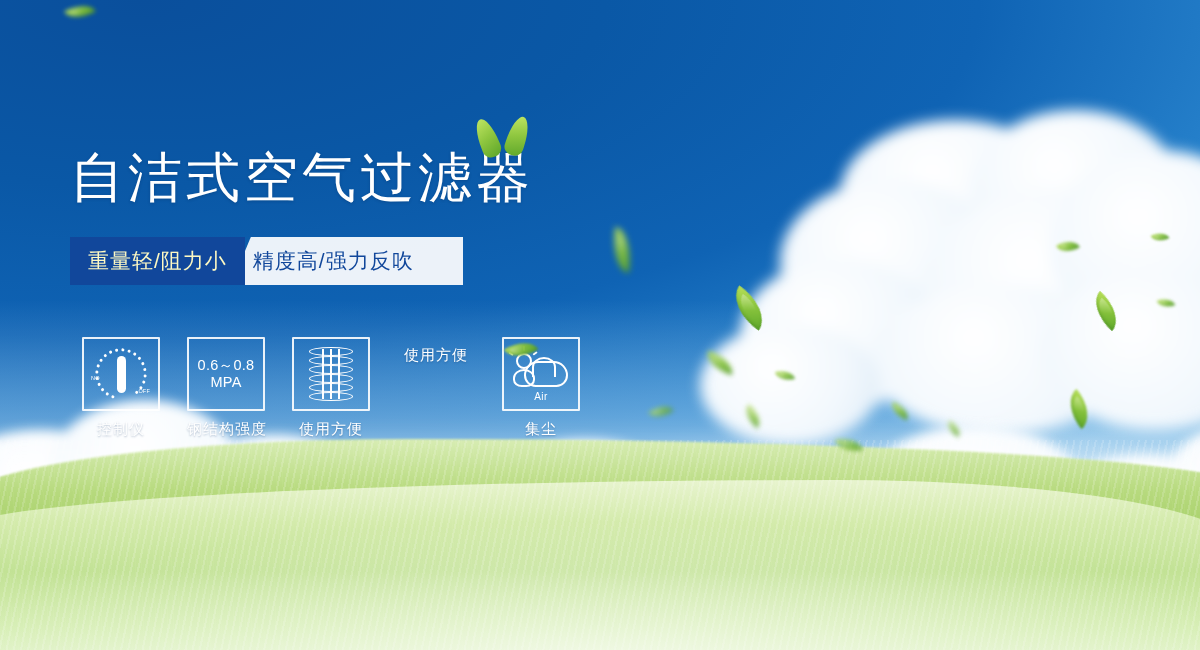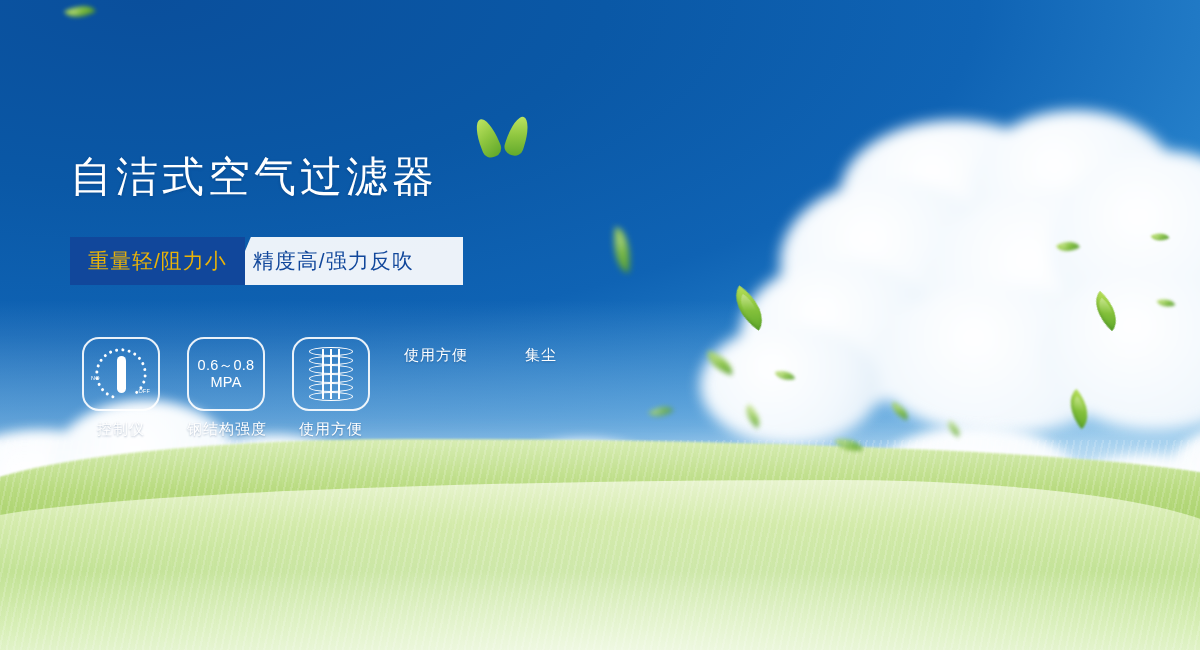--- a/index.html
+++ b/index.html
@@ -95,21 +95,21 @@
   }
   .leaf::after{
     content:""; position:absolute; left:18%; top:18%; width:64%; height:64%;
     background:linear-gradient(145deg, rgba(255,255,255,.35), rgba(255,255,255,0) 60%);
     border-radius:0 100% 0 100%;
   }
 
   
   .title {
     position:absolute; left:70px; top:146px;
-    font-size:42px; line-height:62px;
+    font-size:54px; line-height:62px;
     color:#ffffff;
     letter-spacing:4px;
     font-weight:300;
     white-space:nowrap;
     text-shadow:0 1px 3px rgba(0,30,70,.25);
   }
 
   .sprout { position:absolute; left:474px; top:112px; width:62px; height:48px; }
   .sprout .lf {
     position:absolute; width:19px; height:40px;
@@ -120,21 +120,21 @@
   .sprout .lf.r { left:34px; top:4px;  transform:rotate(18deg); }
 
   
   .subbar {
     position:absolute; left:70px; top:237px;
     height:48px; width:393px;
     display:flex; align-items:stretch;
   }
   .subbar .seg-a {
     background:#11479b;
-    color:#eab308;
+    color:#fef9c3;
     display:flex; align-items:center;
     padding:0 18px 0 18px;
     font-size:21px; letter-spacing:1px;
     position:relative;
     z-index:2;
   }
   .subbar .seg-b {
     background:rgba(255,255,255,0.92);
     color:#11479b;
     display:flex; align-items:center;
@@ -148,21 +148,21 @@
 
   
   .features {
     position:absolute; left:82px; top:337px;
     display:flex; gap:27px;
   }
   .feature { width:78px; text-align:center; }
   .fbox {
     width:78px; height:74px;
     border:2px solid rgba(255,255,255,.9);
-    border-radius:17px;
+    border-radius:1px;
     position:relative;
     display:flex; align-items:center; justify-content:center;
     flex-direction:column;
     color:#ffffff;
   }
   .fbox .ftext {
     font-size:14.5px; line-height:17px; letter-spacing:.3px;
     font-weight:400; text-align:center;
   }
   .flabel {
@@ -363,17 +363,30 @@
         </div>
       </div>
       <div class="flabel">使用方便</div>
     </div>
 
     <div class="feature">
       <div class="flabel">使用方便</div>
     </div>
 
     <div class="feature">
+      <div class="fbox">
+        <div class="airicon">
+          <span class="sun"></span>
+          <span class="ray" style="left:11px; top:-3px; transform:rotate(0deg);"></span>
+          <span class="ray" style="left:22px; top:2px;  transform:rotate(55deg);"></span>
+          <span class="ray" style="left:-2px; top:2px;  transform:rotate(-55deg);"></span>
+          <span class="cl1"></span>
+          <span class="cl2"></span>
+          <span class="cl2bump"></span>
+          <span class="airtxt">Air</span>
+        </div>
+        <div class="leaf" style="left:2px; top:2px; width:30px; height:17px; transform:rotate(-30deg); filter:blur(1.2px); opacity:.95;"></div>
+      </div>
       <div class="flabel">集尘</div>
     </div>
 
   </div>
 </div>
 
 </body></html>

